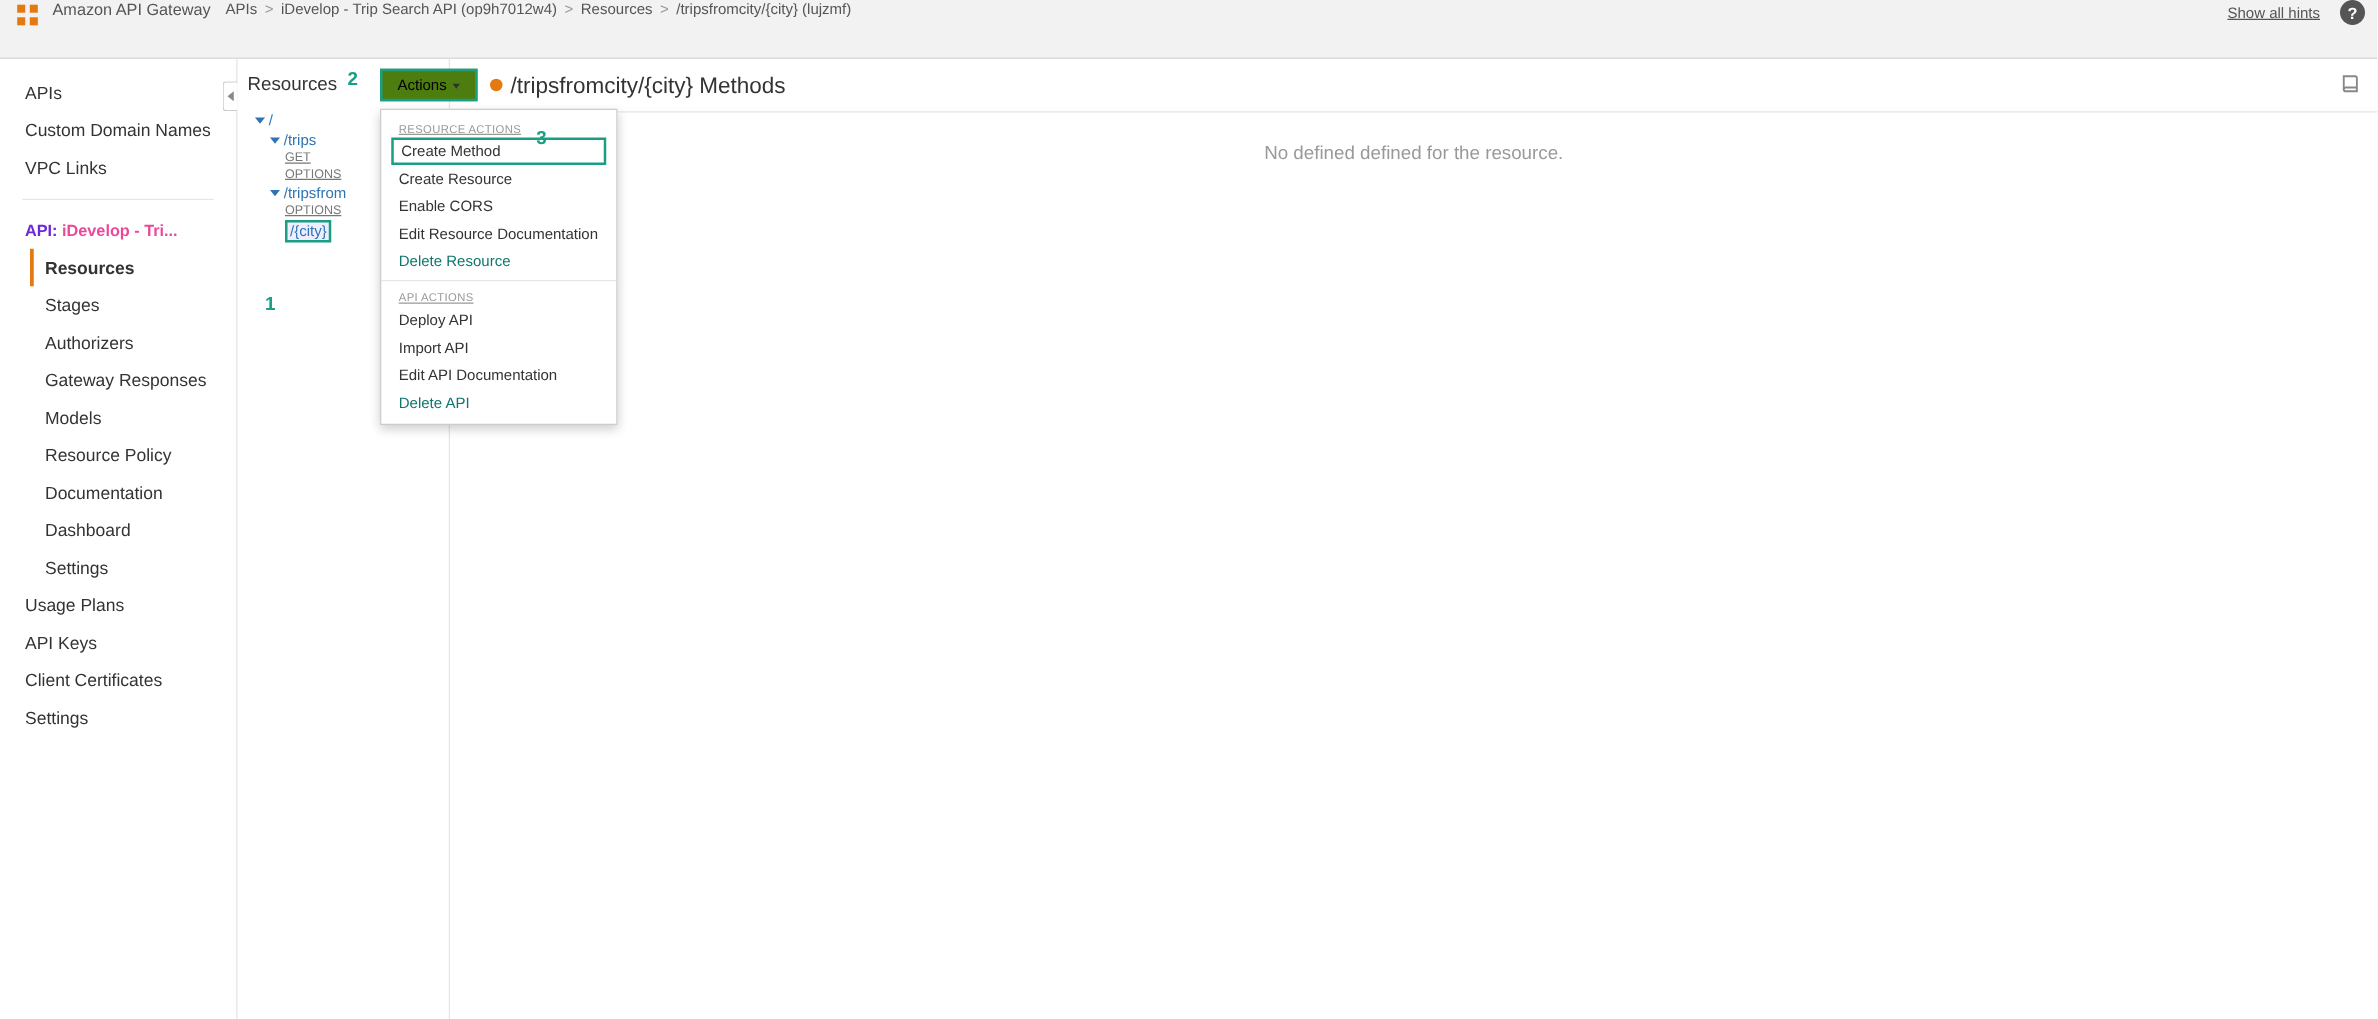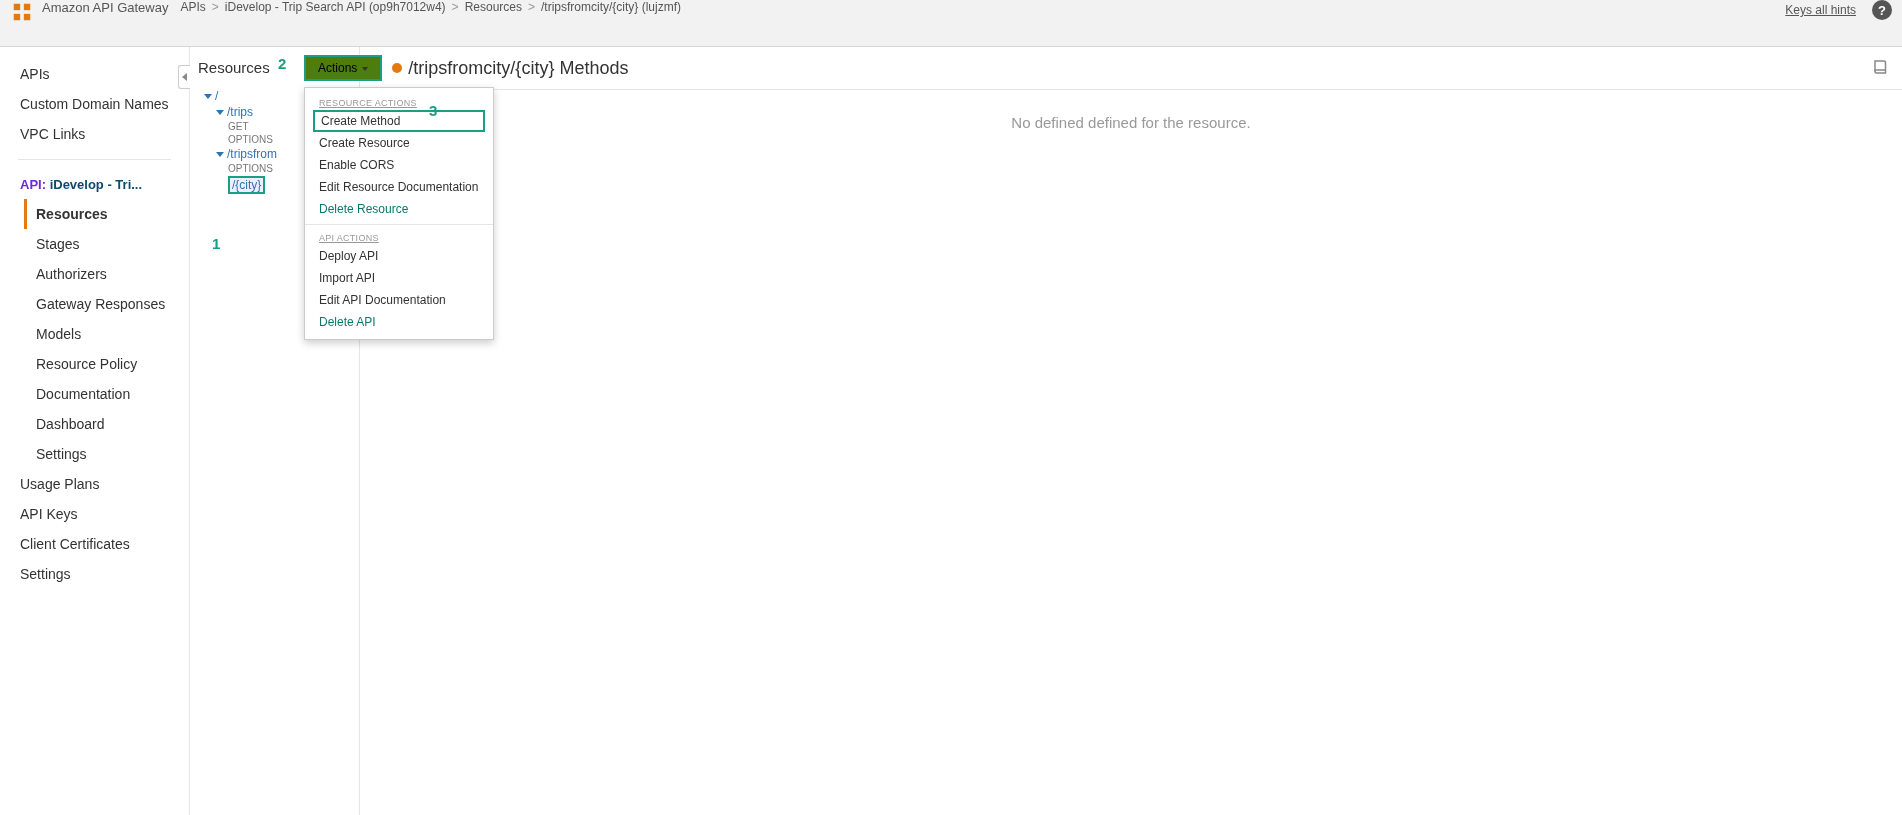--- a/index.html
+++ b/index.html
@@ -20,35 +20,35 @@
   .main { display:flex; height: calc(100vh - 31px); }
   .left-nav { width: 190px; border-right: 1px solid #e5e5e5; padding-top: 12px; position:relative;}
   .collapse-tab { position:absolute; right:-1px; top:18px; width:12px; height:24px; background:#fff;border:1px solid #ccc;border-right:none;border-radius:3px 0 0 3px;display:flex;align-items:center;justify-content:center;cursor:pointer;}
   .collapse-tab::before{content:"";border-right:5px solid #888;border-top:4px solid transparent;border-bottom:4px solid transparent;}
   .nav-item { padding: 7px 20px; color: #333; font-size: 14px; cursor:pointer;}
   .nav-item.l1 { padding-left: 20px; }
   .nav-item.l2 { padding-left: 36px; }
   .nav-divider { border-top:1px solid #e5e5e5; margin:10px 18px; }
   .nav-api-label { padding: 7px 20px; font-size: 13px; }
   .nav-api-label .k { color:#6d28d9; font-weight:bold;}
-  .nav-api-label .v { color:#0c4a6e; font-weight:bold;margin-top:32px;}
+  .nav-api-label .v { color:#ec4899; font-weight:bold;margin-top:32px;}
   .nav-item.active { font-weight:bold; border-left: 3px solid #e47911; margin-left: 24px; padding-left: 9px;}
   
   
   .resource-col { width: 170px; position:relative; border-right:1px solid #e5e5e5; padding-top:12px;}
   .res-header { display:flex; align-items:center; padding:0 8px 8px 8px;}
   .res-header h3 { font-size:15px; font-weight:normal; color:#333;}
   .tree { font-size:12px; color:#2e74b5; padding:4px 0 0 0;}
   .tree-row { padding:1px 0 1px 0;}
   .caret { display:inline-block;width:0;height:0;border-left:4px solid transparent;border-right:4px solid transparent;border-top:5px solid #2e74b5;margin-right:3px;vertical-align:middle;}
   .tree a { color:#2e74b5; text-decoration:none;}
   .method { color:#777; font-size:10px; padding-left:4px;}
   .tree .ind1{padding-left:14px;}
   .tree .ind2{padding-left:26px;}
-  .tree .ind3{padding-left:38px;}
+  .tree .ind3{padding-left:38px;text-decoration:underline;}
   .selected-res{border:2px solid #1a9e84;background:#eef;padding:0 2px;display:inline-block;}
   
   
   .annot{position:absolute;font-weight:bold;font-size:15px;color:#1a9e84;}
   
   
   .content{flex:1;display:flex;flex-direction:column;min-width:0;}
   .content-header{display:flex;align-items:center;padding:8px 12px;border-bottom:1px solid #e5e5e5;position:relative;}
   .actions-btn{border:2px solid #1a9e84;background:#4d7c0f;padding:4px 12px;font-size:12px;cursor:pointer;position:relative;z-index:5;}
   .actions-btn::after{content:"";display:inline-block;margin-left:5px;border-top:4px solid #333;border-left:3px solid transparent;border-right:3px solid transparent;vertical-align:middle;}
@@ -85,21 +85,21 @@
   <div class="bc">
     <a href="#">APIs</a>
     <span class="sep">&gt;</span>
     <a href="#">iDevelop - Trip Search API (op9h7012w4)</a>
     <span class="sep">&gt;</span>
     <a href="#">Resources</a>
     <span class="sep">&gt;</span>
     <a href="#">/tripsfromcity/{city} (lujzmf)</a>
   </div>
   <div class="topbar-right">
-    <a href="#" class="hints">Keys all hints</a>
+    <a href="#" class="hints">Show all hints</a>
     <span class="help-icon">?</span>
   </div>
 </div>
 
 <div class="main">
 
   <div class="left-nav">
     <div class="collapse-tab"></div>
     <div class="nav-item l1">APIs</div>
     <div class="nav-item l1">Custom Domain Names</div>

